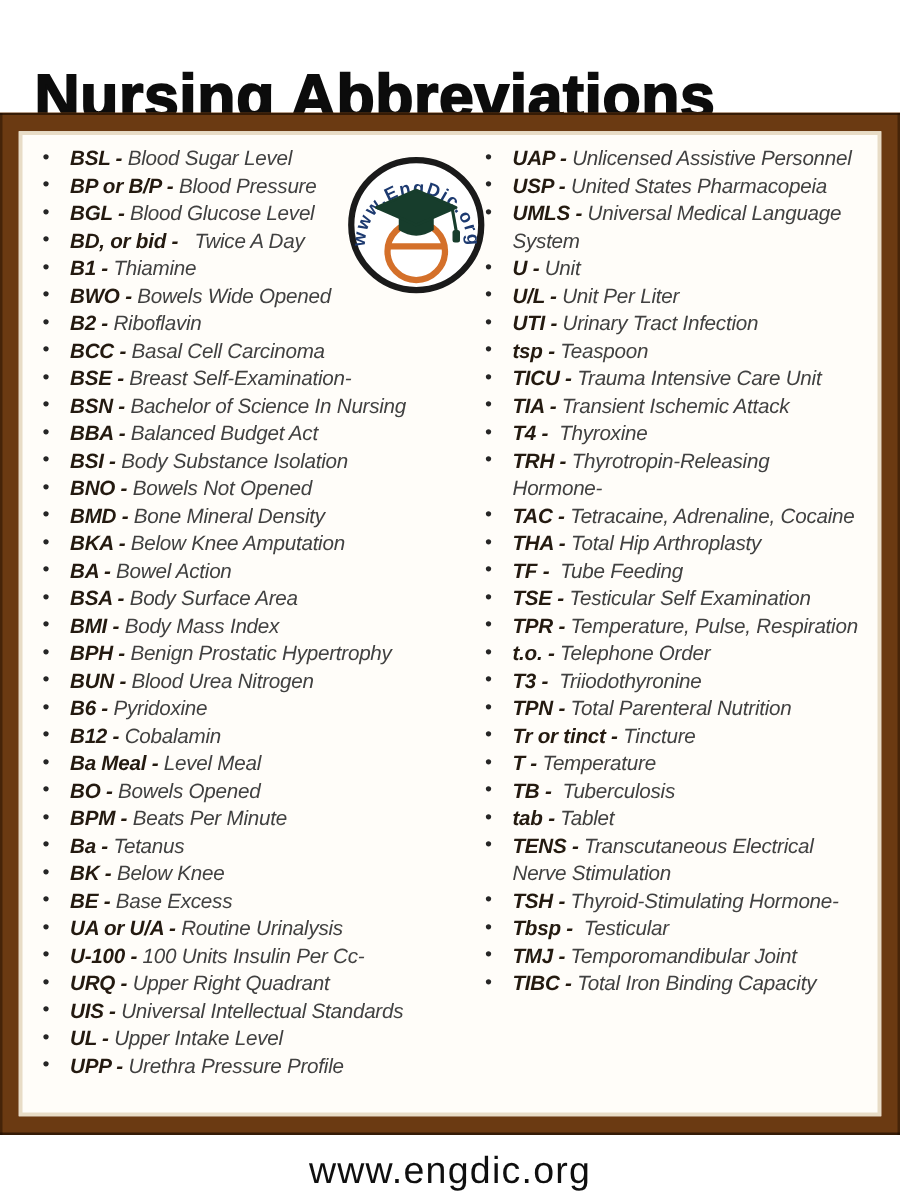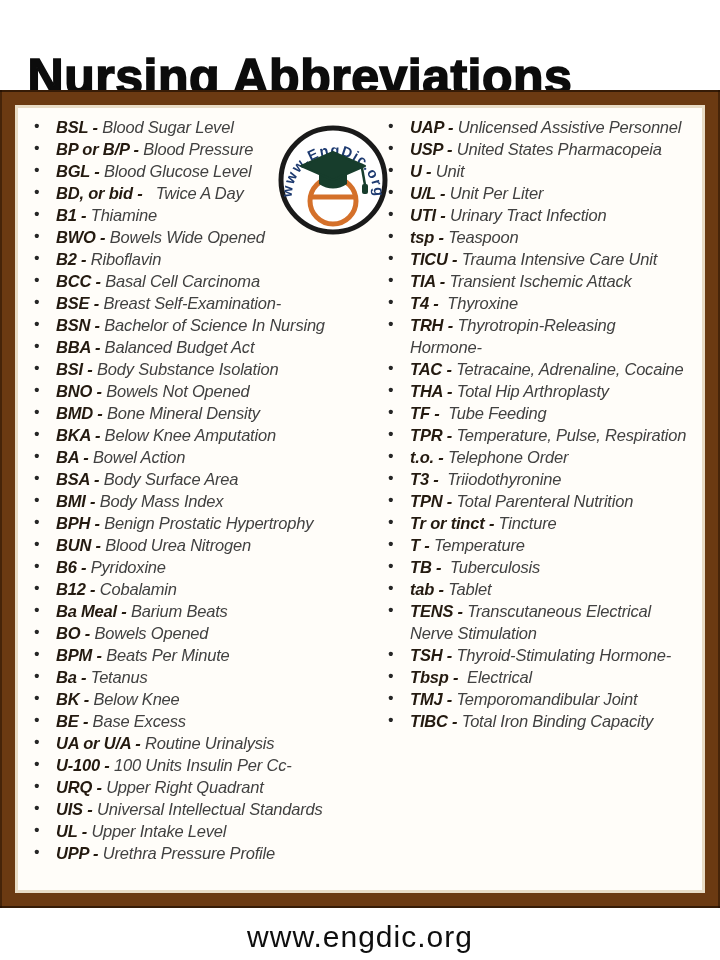--- a/index.html
+++ b/index.html
@@ -86,60 +86,63 @@
         <li><span class="abbr">BNO - </span><span class="def">Bowels Not Opened</span></li>
         <li><span class="abbr">BMD - </span><span class="def">Bone Mineral Density</span></li>
         <li><span class="abbr">BKA - </span><span class="def">Below Knee Amputation</span></li>
         <li><span class="abbr">BA - </span><span class="def">Bowel Action</span></li>
         <li><span class="abbr">BSA - </span><span class="def">Body Surface Area</span></li>
         <li><span class="abbr">BMI - </span><span class="def">Body Mass Index</span></li>
         <li><span class="abbr">BPH - </span><span class="def">Benign Prostatic Hypertrophy</span></li>
         <li><span class="abbr">BUN - </span><span class="def">Blood Urea Nitrogen</span></li>
         <li><span class="abbr">B6 - </span><span class="def">Pyridoxine</span></li>
         <li><span class="abbr">B12 - </span><span class="def">Cobalamin</span></li>
-        <li><span class="abbr">Ba Meal - </span><span class="def">Barium Beats</span></li>
+        <li><span class="abbr">Ba Meal - </span><span class="def">Level Meal</span></li>
         <li><span class="abbr">BO - </span><span class="def">Bowels Opened</span></li>
         <li><span class="abbr">BPM - </span><span class="def">Beats Per Minute</span></li>
         <li><span class="abbr">Ba - </span><span class="def">Tetanus</span></li>
         <li><span class="abbr">BK - </span><span class="def">Below Knee</span></li>
         <li><span class="abbr">BE - </span><span class="def">Base Excess</span></li>
         <li><span class="abbr">UA or U/A - </span><span class="def">Routine Urinalysis</span></li>
         <li><span class="abbr">U-100 - </span><span class="def">100 Units Insulin Per Cc-</span></li>
         <li><span class="abbr">URQ - </span><span class="def">Upper Right Quadrant</span></li>
         <li><span class="abbr">UIS - </span><span class="def">Universal Intellectual Standards</span></li>
         <li><span class="abbr">UL - </span><span class="def">Upper Intake Level</span></li>
         <li><span class="abbr">UPP - </span><span class="def">Urethra Pressure Profile</span></li>
       </ul>
     <ul class="abbr-col right">
         <li><span class="abbr">UAP - </span><span class="def">Unlicensed Assistive Personnel</span></li>
         <li><span class="abbr">USP - </span><span class="def">United States Pharmacopeia</span></li>
+        <li><span class="abbr">UMLS - </span><span class="def">Universal Medical Language
+System</span></li>
         <li><span class="abbr">U - </span><span class="def">Unit</span></li>
         <li><span class="abbr">U/L - </span><span class="def">Unit Per Liter</span></li>
         <li><span class="abbr">UTI - </span><span class="def">Urinary Tract Infection</span></li>
         <li><span class="abbr">tsp - </span><span class="def">Teaspoon</span></li>
         <li><span class="abbr">TICU - </span><span class="def">Trauma Intensive Care Unit</span></li>
         <li><span class="abbr">TIA - </span><span class="def">Transient Ischemic Attack</span></li>
         <li><span class="abbr">T4 - </span><span class="def"> Thyroxine</span></li>
         <li><span class="abbr">TRH - </span><span class="def">Thyrotropin-Releasing
 Hormone-</span></li>
         <li><span class="abbr">TAC - </span><span class="def">Tetracaine, Adrenaline, Cocaine</span></li>
         <li><span class="abbr">THA - </span><span class="def">Total Hip Arthroplasty</span></li>
         <li><span class="abbr">TF - </span><span class="def"> Tube Feeding</span></li>
+        <li><span class="abbr">TSE - </span><span class="def">Testicular Self Examination</span></li>
         <li><span class="abbr">TPR - </span><span class="def">Temperature, Pulse, Respiration</span></li>
         <li><span class="abbr">t.o. - </span><span class="def">Telephone Order</span></li>
         <li><span class="abbr">T3 - </span><span class="def"> Triiodothyronine</span></li>
         <li><span class="abbr">TPN - </span><span class="def">Total Parenteral Nutrition</span></li>
         <li><span class="abbr">Tr or tinct - </span><span class="def">Tincture</span></li>
         <li><span class="abbr">T - </span><span class="def">Temperature</span></li>
         <li><span class="abbr">TB - </span><span class="def"> Tuberculosis</span></li>
         <li><span class="abbr">tab - </span><span class="def">Tablet</span></li>
         <li><span class="abbr">TENS - </span><span class="def">Transcutaneous Electrical
 Nerve Stimulation</span></li>
         <li><span class="abbr">TSH - </span><span class="def">Thyroid-Stimulating Hormone-</span></li>
-        <li><span class="abbr">Tbsp - </span><span class="def"> Electrical</span></li>
+        <li><span class="abbr">Tbsp - </span><span class="def"> Testicular</span></li>
         <li><span class="abbr">TMJ - </span><span class="def">Temporomandibular Joint</span></li>
         <li><span class="abbr">TIBC - </span><span class="def">Total Iron Binding Capacity</span></li>
       </ul>
   </div>
 </div>
 
 <div class="logo">
   <svg viewBox="0 0 112 112" xmlns="http://www.w3.org/2000/svg">
     <defs>
       <path id="arcPath" d="M 15 72 A 41 41 0 1 1 97 72" fill="none"></path>

